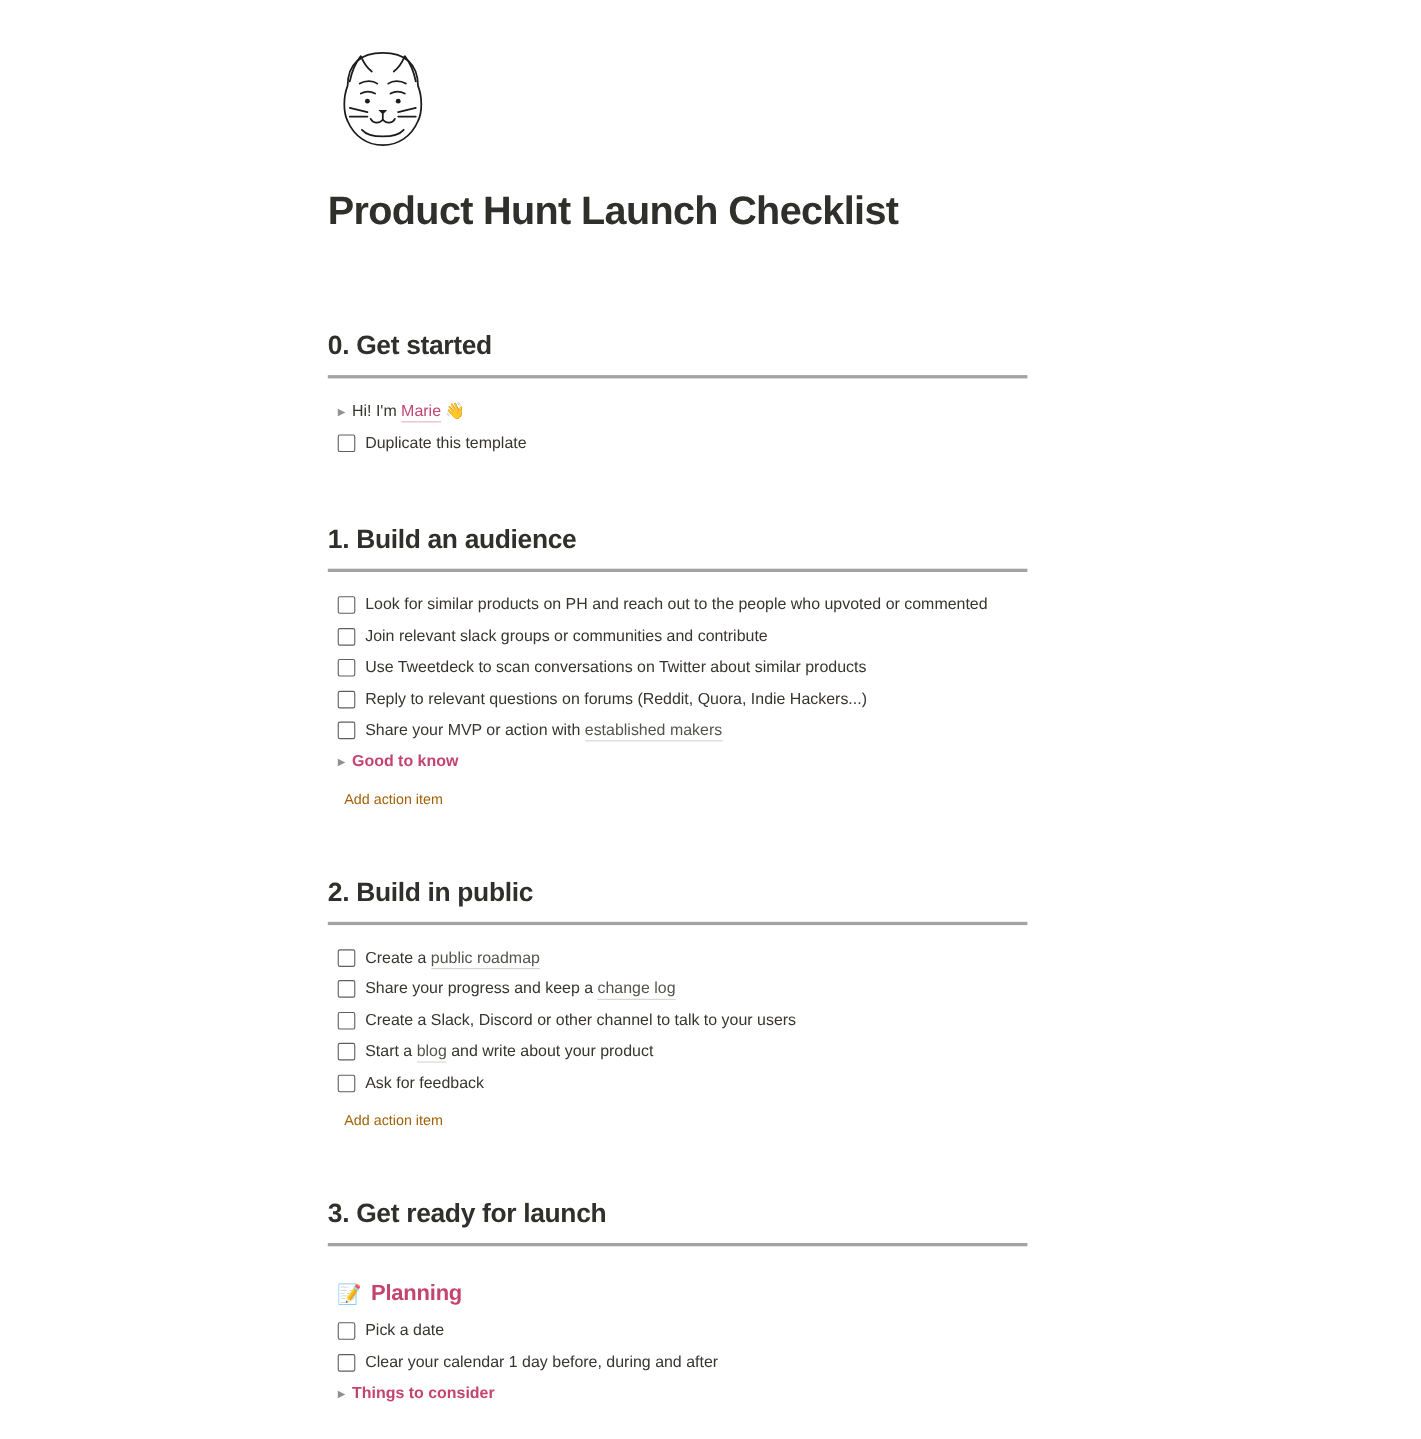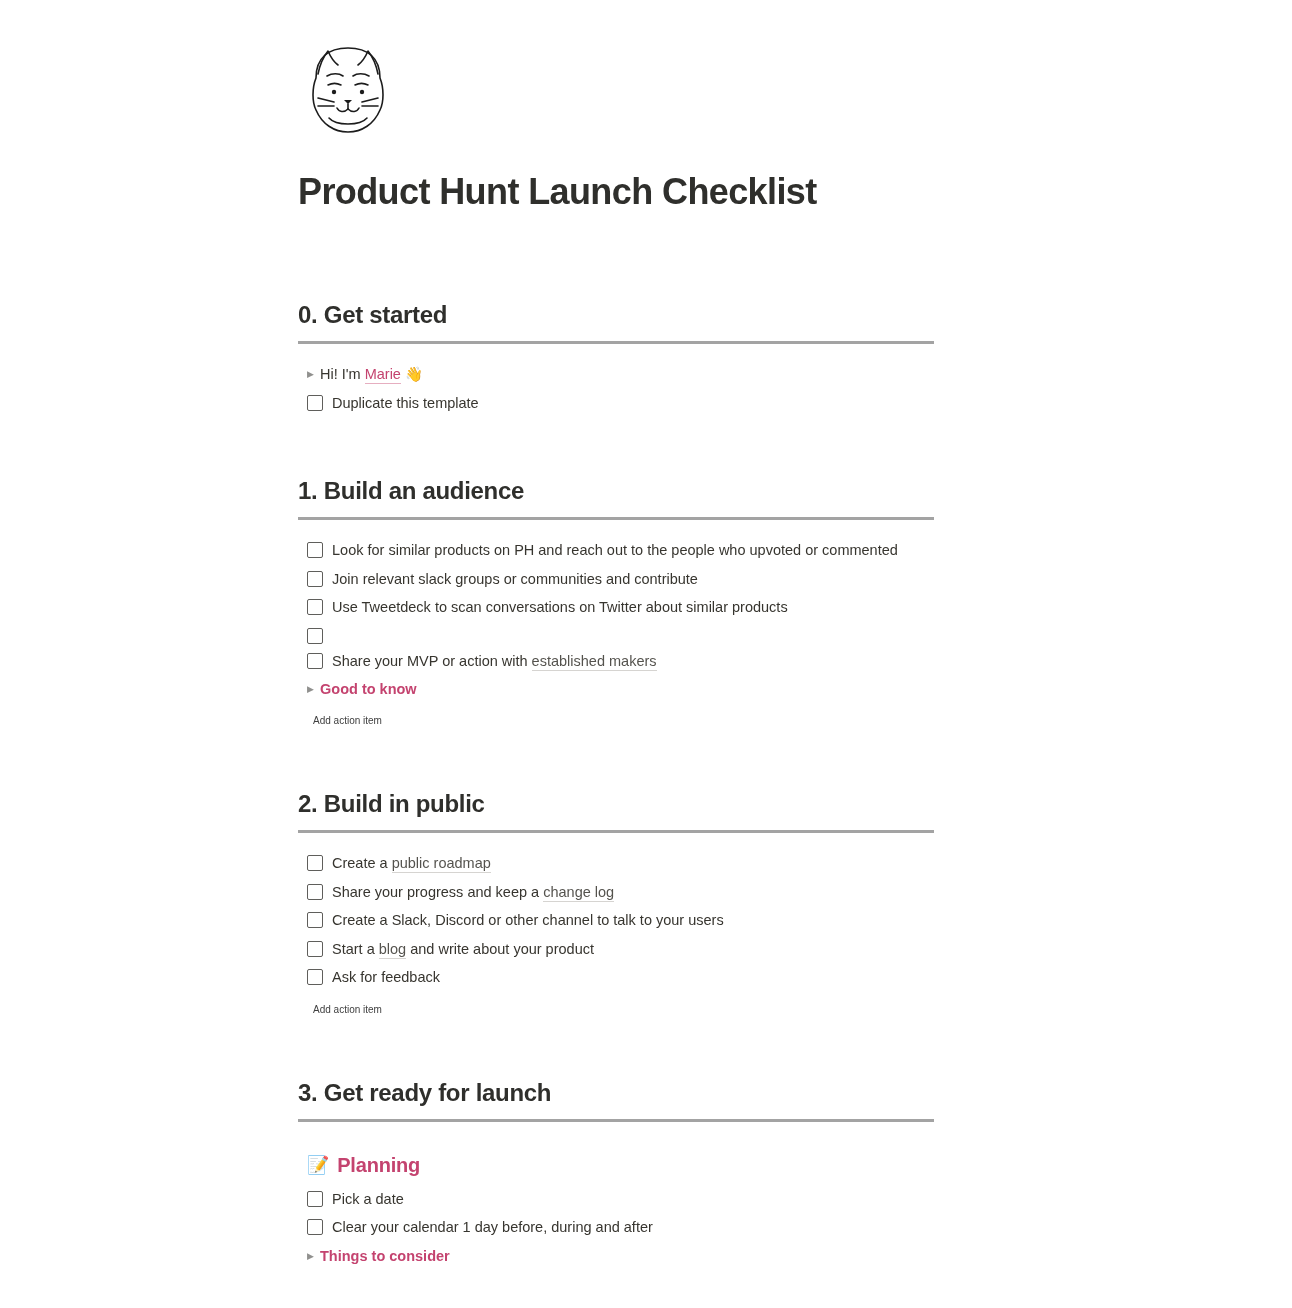--- a/index.html
+++ b/index.html
@@ -103,22 +103,22 @@
   }
   .link.pink {
     color: #c4436f;
     border-bottom: 1px solid #e6aec0;
     opacity: 1;
     margin-top: 39px;
   }
 
   .add-item {
     margin: 8px 0 0 9px;
-    font-size: 10px;
-    color: #404040;
+    font-size: 13px;
+    color: #a16207;
     padding: 4px 6px;
     display: inline-block;
     border-radius: 3px;
   }
 
   .sub-heading {
     display: flex;
     align-items: center;
     gap: 8px;
     font-size: 20px;
@@ -192,20 +192,21 @@
         <div class="check-row">
           <span class="checkbox"></span>
           <span class="check-label">Join relevant slack groups or communities and contribute</span>
         </div>
         <div class="check-row">
           <span class="checkbox"></span>
           <span class="check-label">Use Tweetdeck to scan conversations on Twitter about similar products</span>
         </div>
         <div class="check-row">
           <span class="checkbox"></span>
+          <span class="check-label">Reply to relevant questions on forums (Reddit, Quora, Indie Hackers...)</span>
         </div>
         <div class="check-row">
           <span class="checkbox"></span>
           <span class="check-label"><span>Share your MVP or action with </span><a class="link" href="#">established makers</a><span></span></span>
         </div>
 
         <div class="toggle-row">
           <span class="toggle-arrow">▶</span>
           <span class="toggle-text pink">Good to know</span>
         </div>

